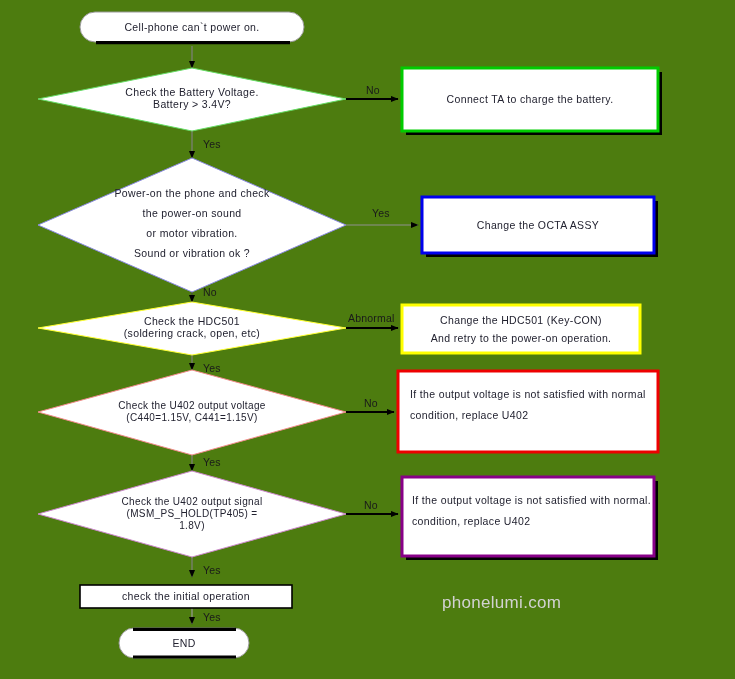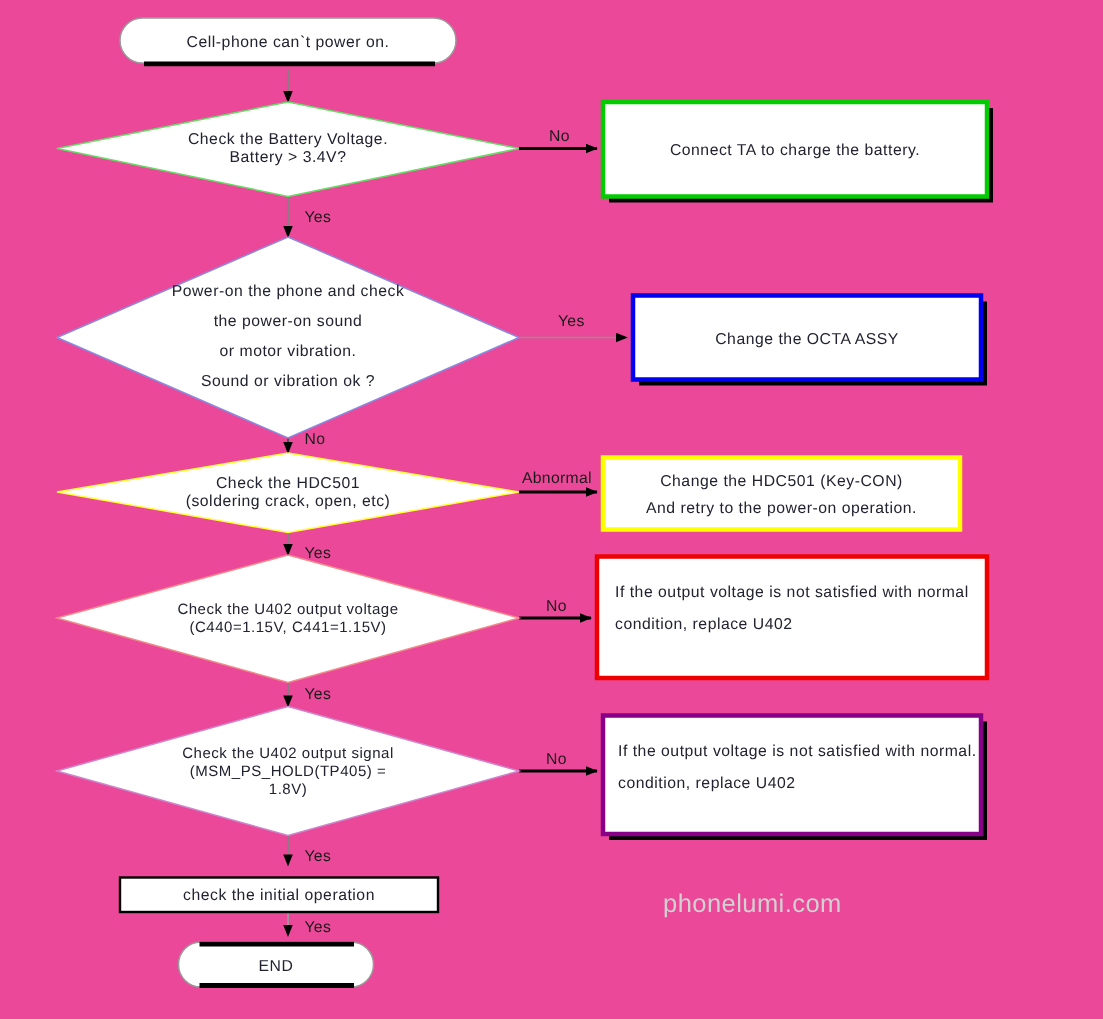--- a/index.html
+++ b/index.html
@@ -8,21 +8,21 @@
     padding: 0;
     background: #ffffff;
   }
   body {
     font-family: "Liberation Sans", sans-serif;
   }
   #flow-root {
     position: relative;
     width: 735px;
     height: 679px;
-    background: #ec4899;
+    background: #4d7c0f;
     overflow: hidden;
   }
   #flow-svg {
     position: absolute;
     left: 0;
     top: 0;
     width: 735px;
     height: 679px;
   }
   .node-text {

